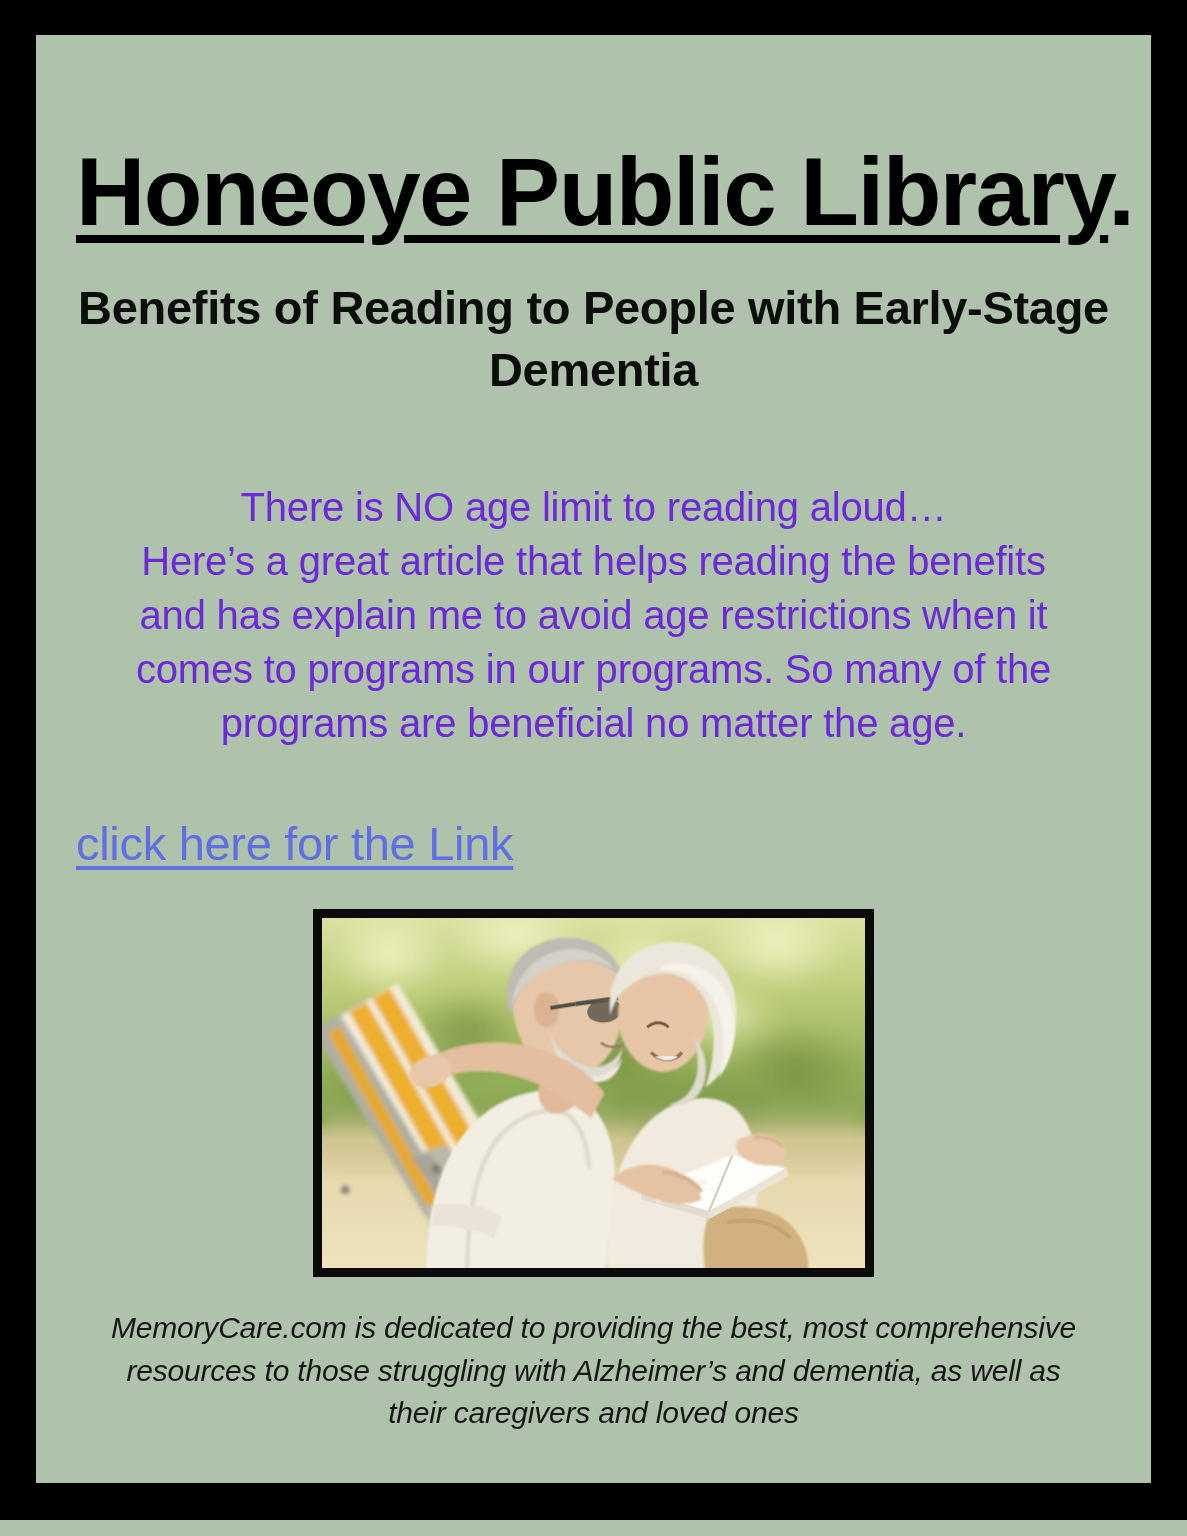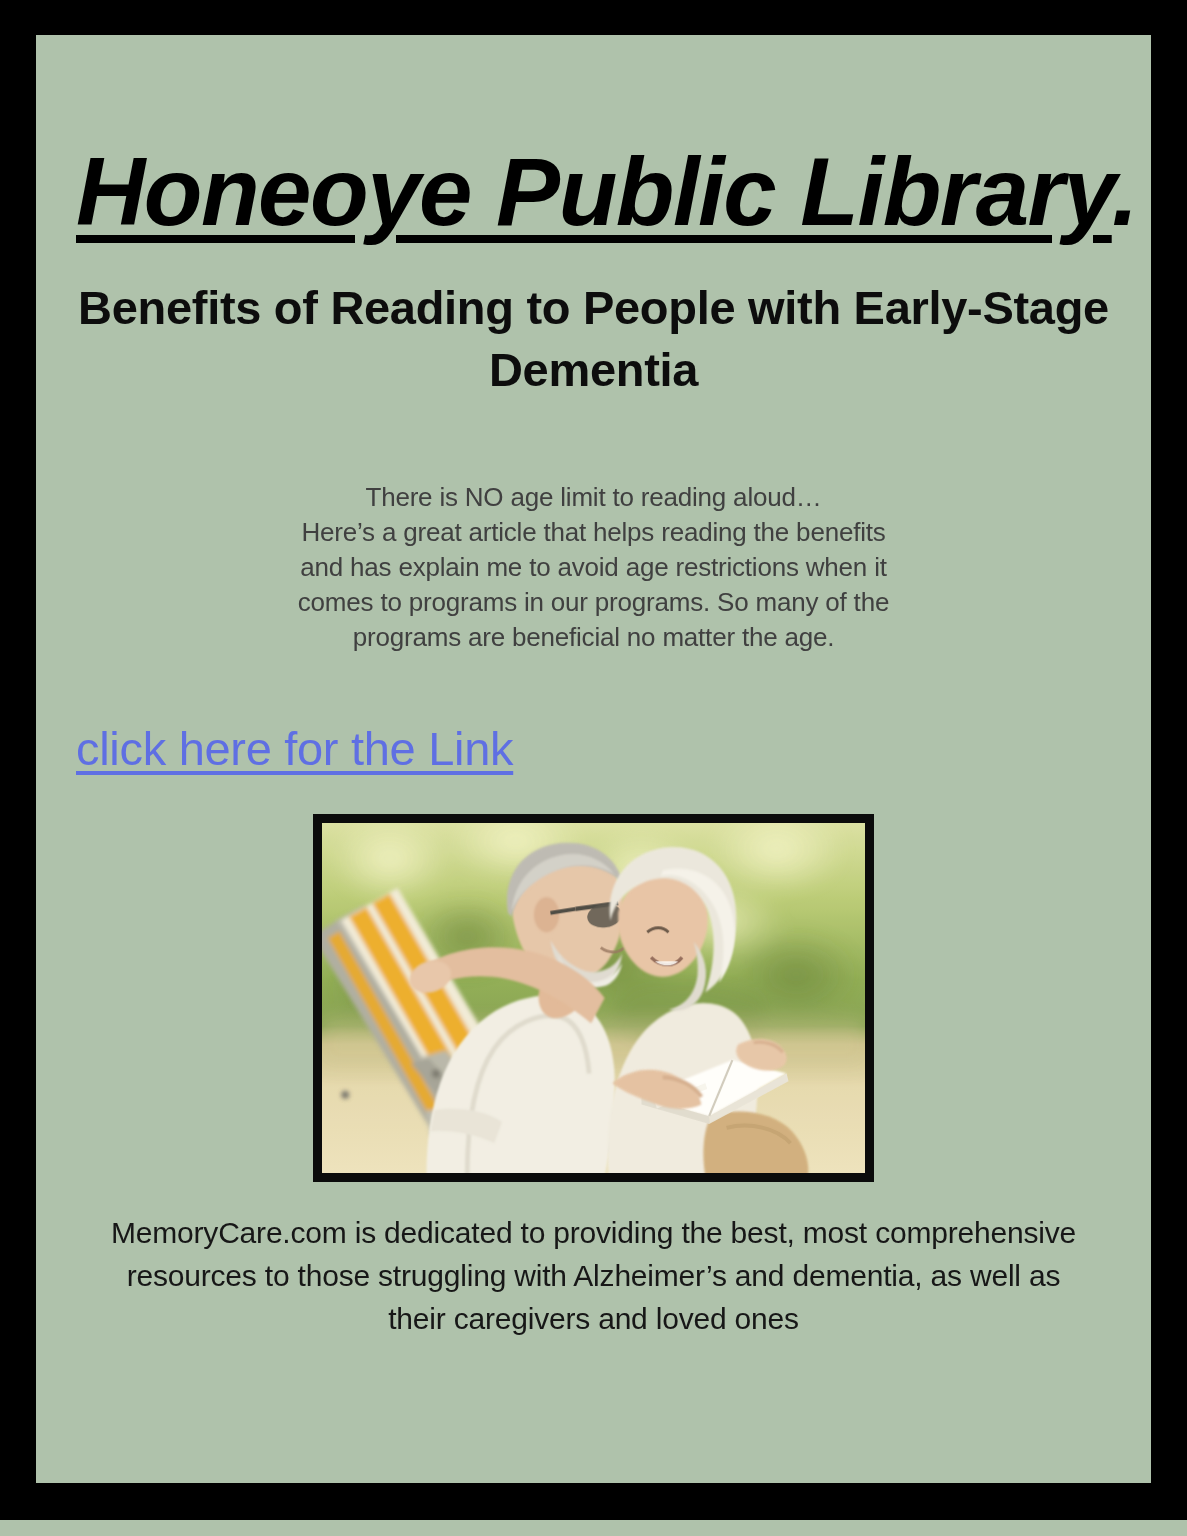--- a/index.html
+++ b/index.html
@@ -38,21 +38,20 @@
     height: 1448px;
     background: #afc2ab;
     padding: 0 40px;
     overflow: hidden;
   }
 
   
   .title-wrap {
     text-align: center;
     margin-top: 108px;
-    font-style: italic;
   }
   .title {
     display: inline-block;
     font-size: 96px;
     font-weight: 700;
     line-height: 1.02;
     letter-spacing: -1.5px;
     color: #000000;
     white-space: nowrap;
   }
@@ -73,24 +72,24 @@
     font-weight: 700;
     line-height: 1.33;
     color: #0d0d0d;
     letter-spacing: -0.3px;
   }
 
   
   .body-copy {
     margin-top: 78px;
     text-align: center;
-    font-size: 26px;
+    font-size: 40px;
     font-weight: 400;
     line-height: 1.35;
-    color: #404040;
+    color: #6d28d9;
     letter-spacing: -0.2px;
   }
   .body-copy .ln { display: block; }
 
   
   .link-wrap {
     margin-top: 66px;
   }
   .cta-link {
     display: inline-block;
@@ -129,21 +128,21 @@
   .footer {
     margin-top: 30px;
     text-align: center;
     font-size: 30px;
     font-weight: 400;
     line-height: 1.42;
     color: #171717;
     letter-spacing: -0.2px;
     padding: 0 16px;
   }
-  .footer .ln { display: block; }
+  .footer .ln { display: block; font-style: italic; }
 
   
   .bottom-strip {
     position: absolute;
     left: 0;
     top: 1520px;
     width: 1187px;
     height: 16px;
     background: #afc2ab;
   }

